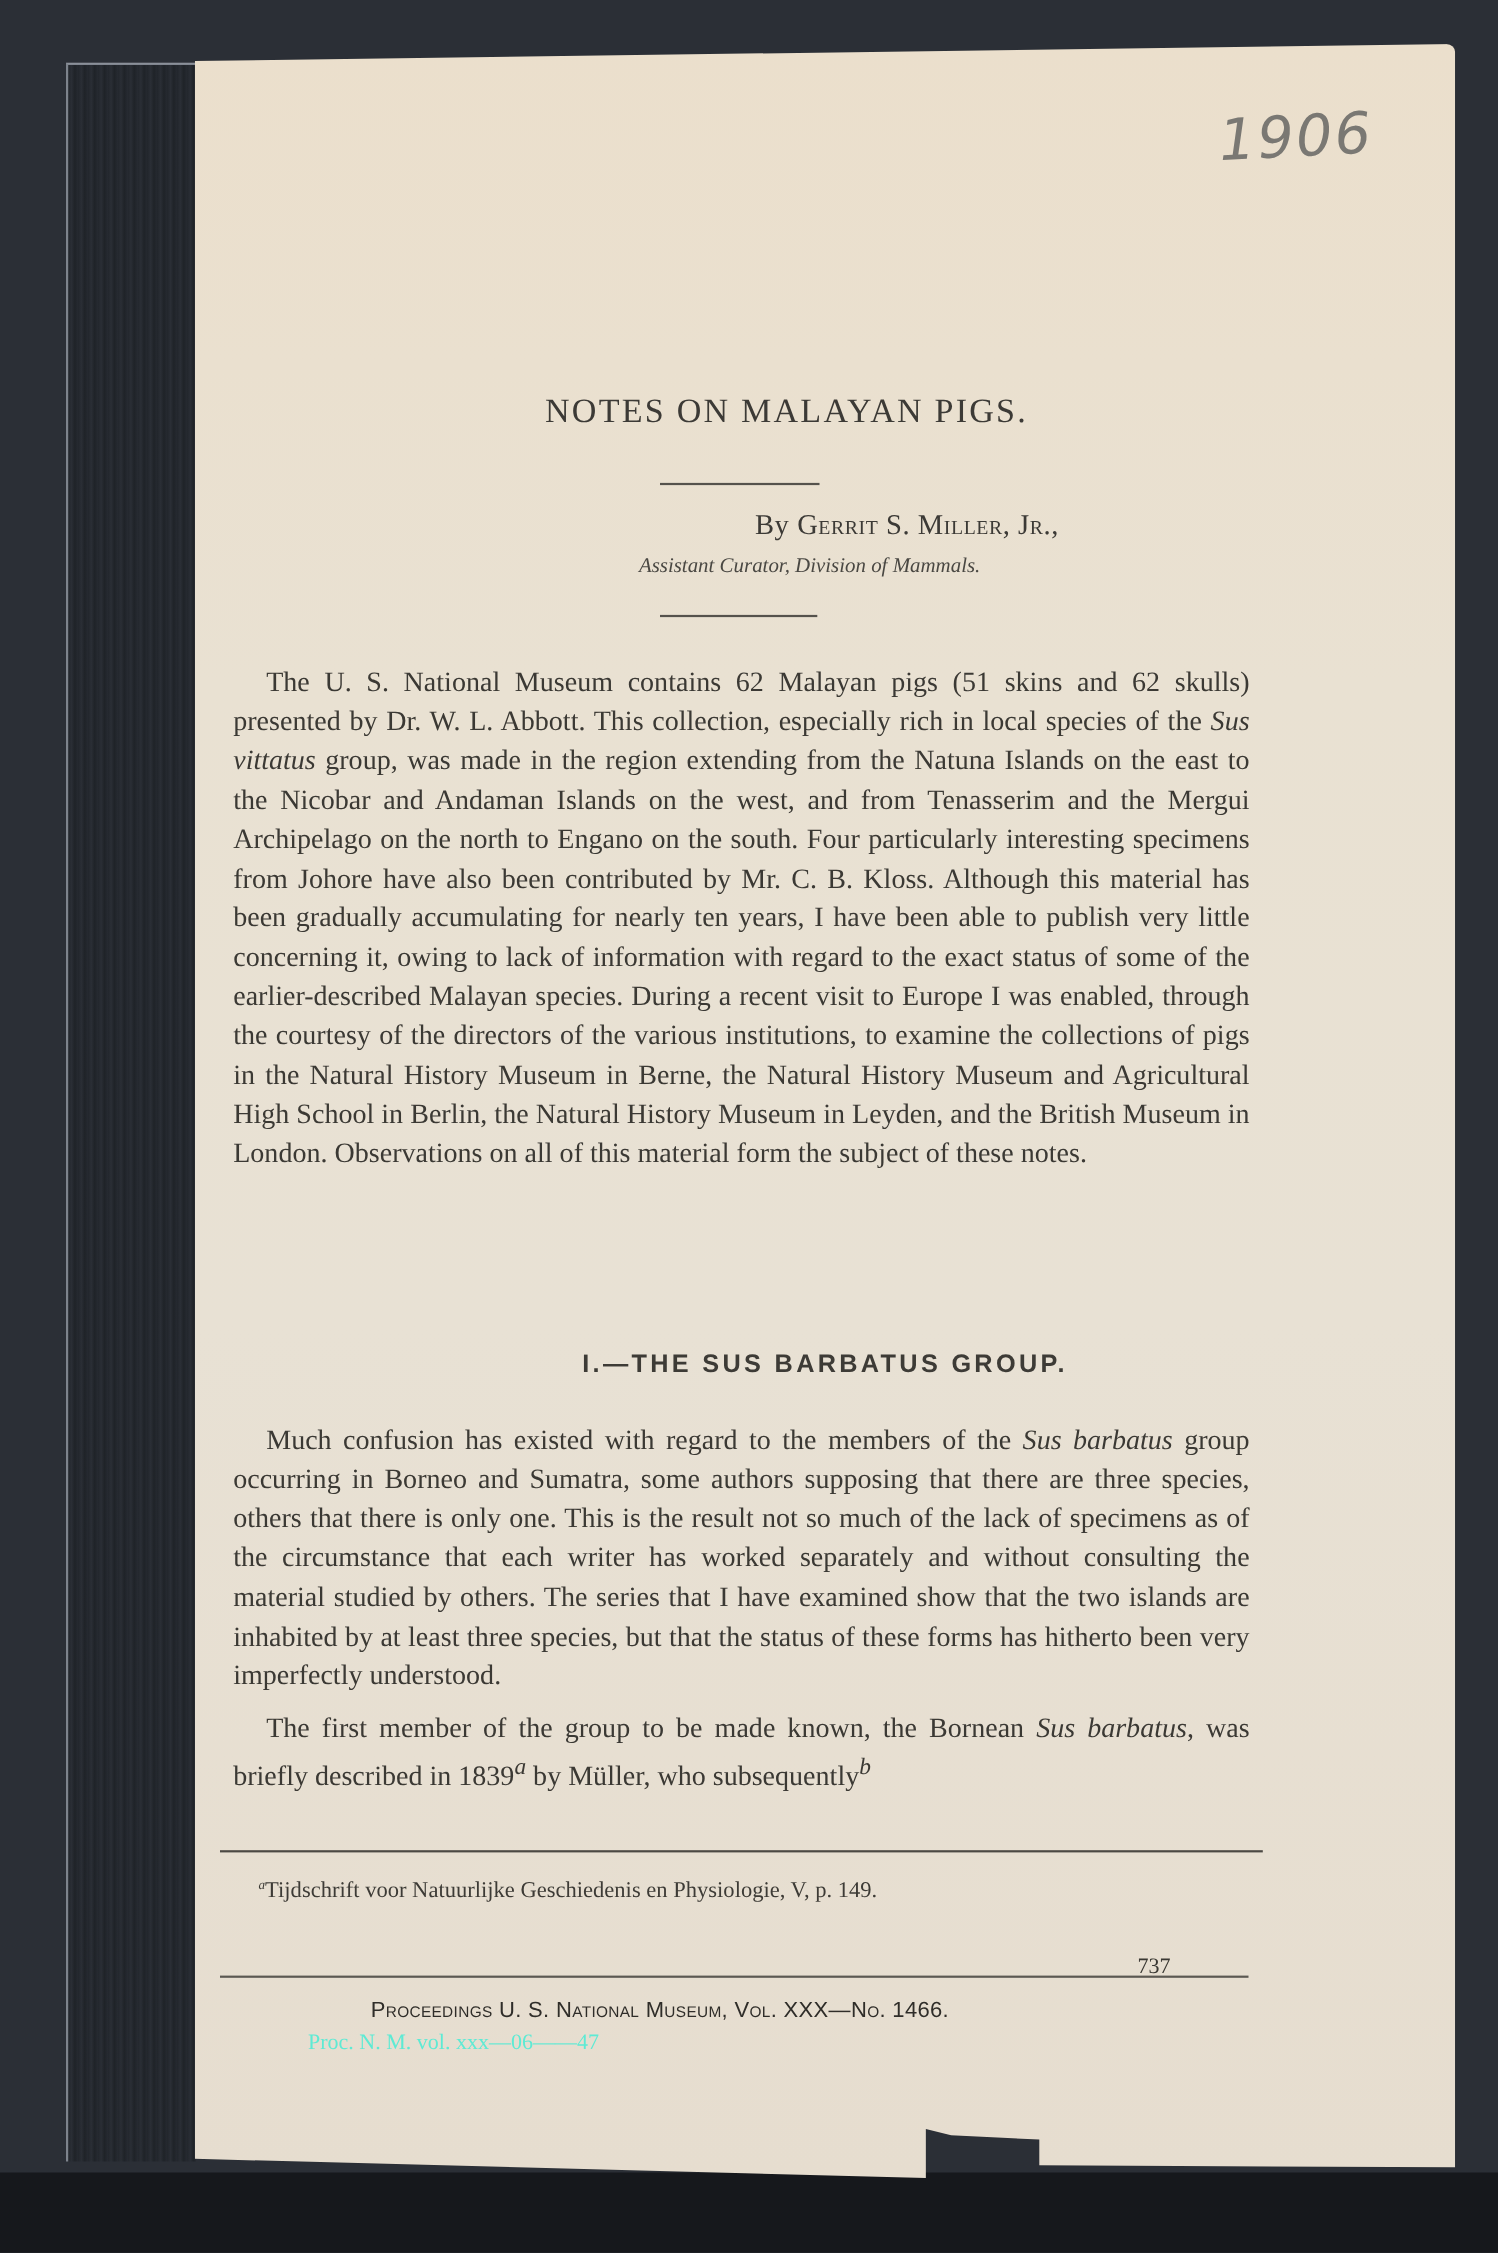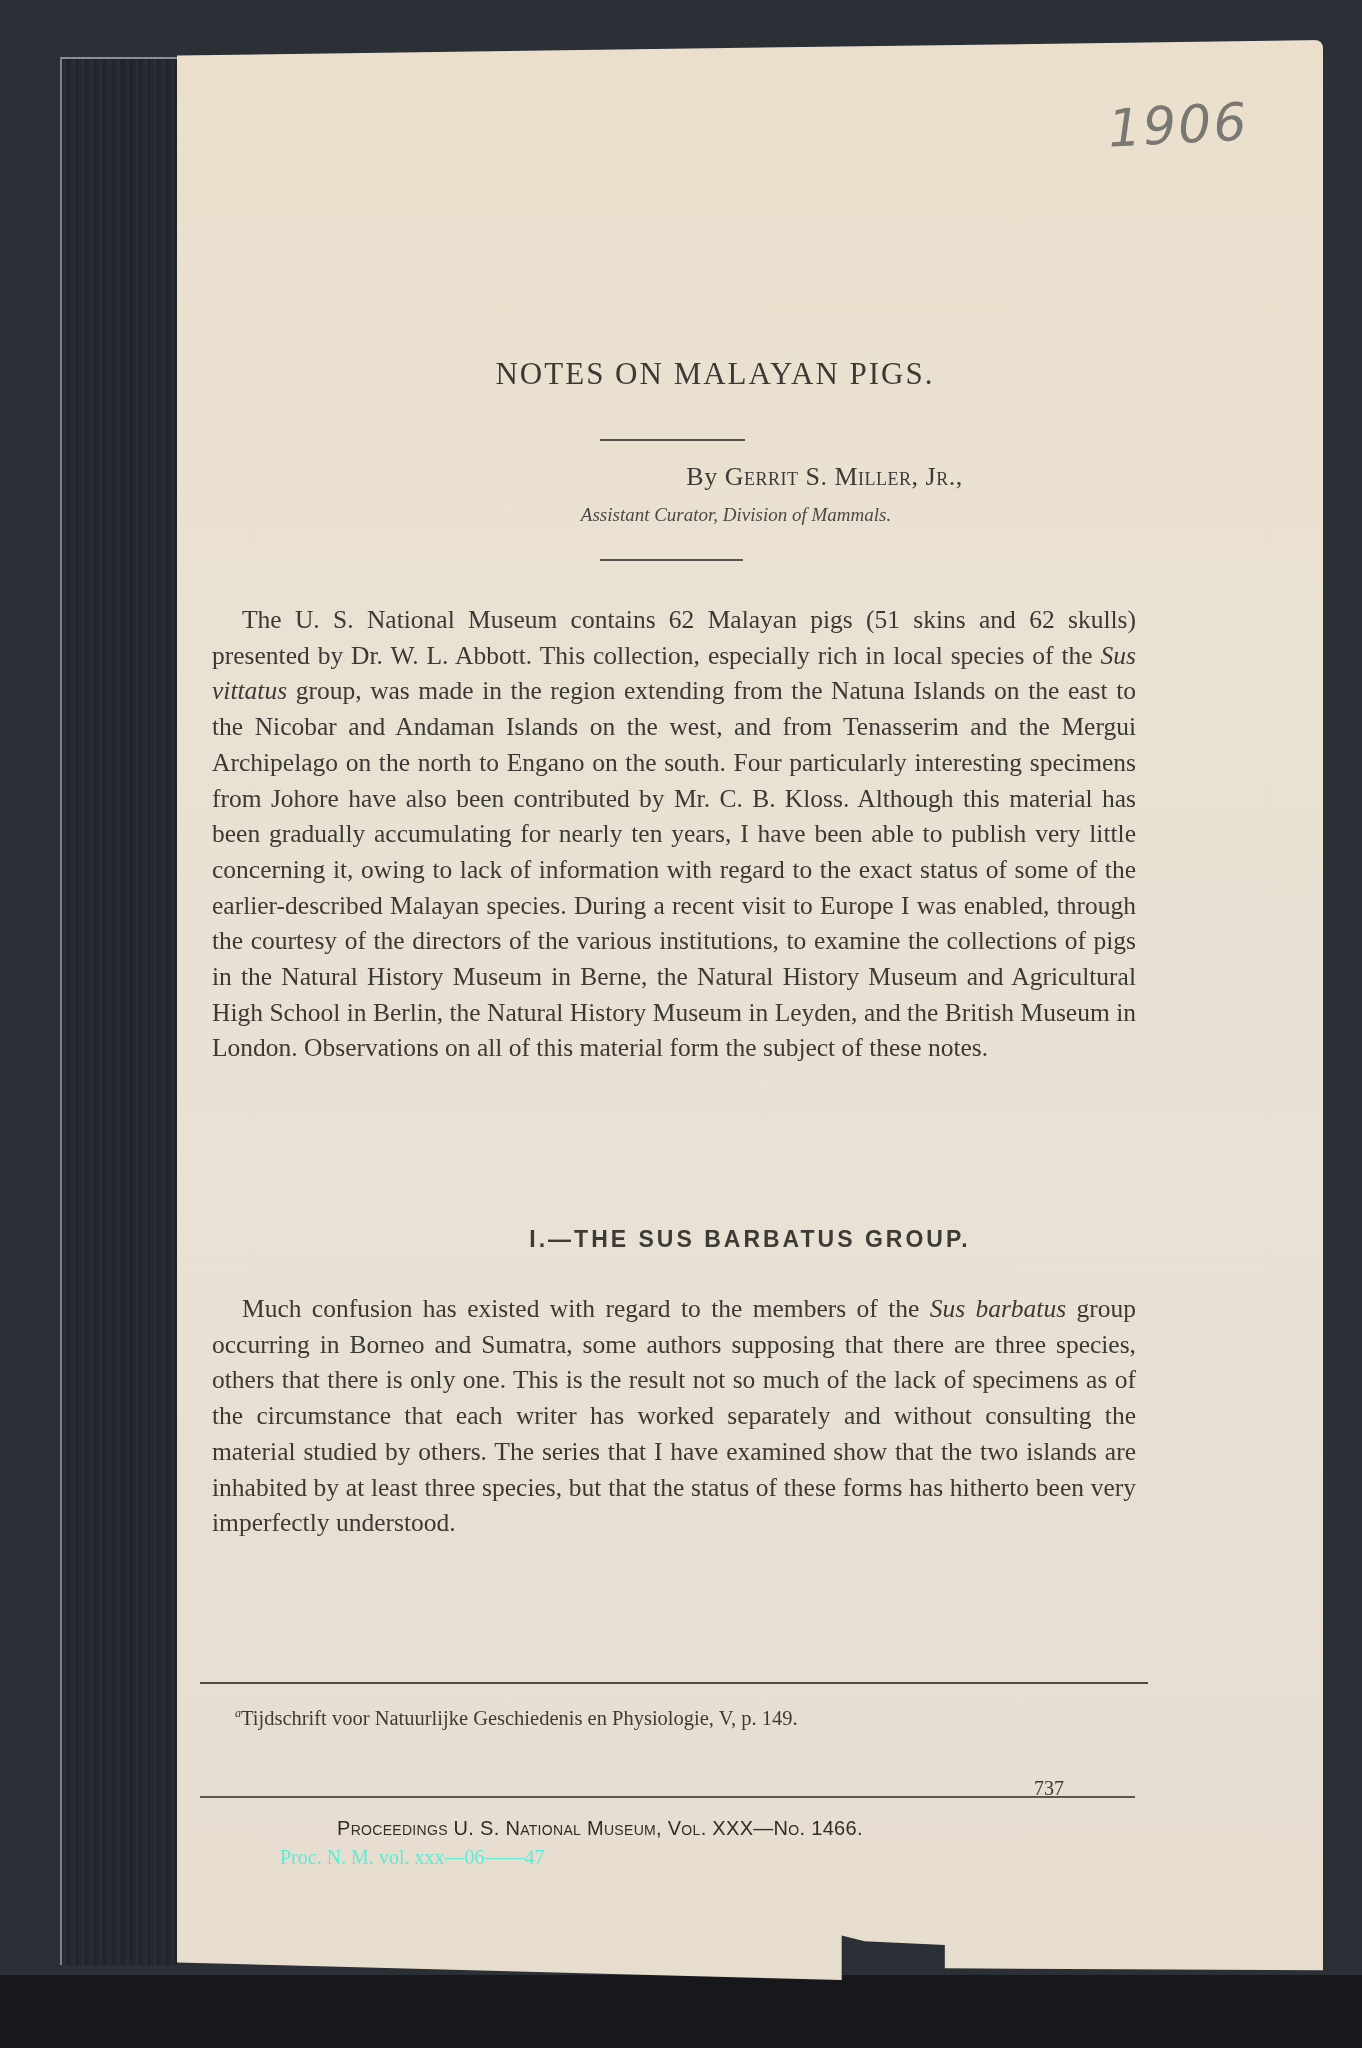--- a/index.html
+++ b/index.html
@@ -96,20 +96,21 @@
 <div class="rule" style="left:600px; top:559px; width:143px;"></div>
 
 <div class="body-text" style="top:590px;">
   <p><span>The U. S. National Museum contains 62 Malayan pigs (51 skins and 62 skulls) presented by Dr. W. L. Abbott.  This collection, especially rich in local species of the </span><i>Sus vittatus</i><span> group, was made in the region extending from the Natuna Islands on the east to the Nicobar and Andaman Islands on the west, and from Tenasserim and the Mergui Archipelago on the north to Engano on the south.  Four particularly interesting specimens from Johore have also been contributed by Mr. C. B. Kloss.  Although this material has been gradually accumulating for nearly ten years, I have been able to publish very little concern­ing it, owing to lack of information with regard to the exact status of some of the earlier-described Malayan species.  During a recent visit to Europe I was enabled, through the courtesy of the directors of the various institutions, to examine the collections of pigs in the Natural History Museum in Berne, the Natural History Museum and Agricul­tural High School in Berlin, the Natural History Museum in Leyden, and the British Museum in London.  Observations on all of this material form the subject of these notes.</span></p>
 </div>
 
 <div class="section-head">I.—THE SUS BARBATUS GROUP.</div>
 
 <div class="body-text" style="top:1279px;">
   <p><span>Much confusion has existed with regard to the members of the </span><i>Sus barbatus</i><span> group occurring in Borneo and Sumatra, some authors sup­posing that there are three species, others that there is only one. This is the result not so much of the lack of specimens as of the circumstance that each writer has worked separately and without con­sulting the material studied by others.  The series that I have exam­ined show that the two islands are inhabited by at least three species, but that the status of these forms has hitherto been very imperfectly understood.</span></p>
+  <p><span>The first member of the group to be made known, the Bornean </span><i>Sus barbatus</i><span>, was briefly described in 1839</span><sup><i>a</i></sup><span> by Müller, who subsequently</span><sup><i>b</i></sup></p>
 </div>
 
 <div class="rule" style="left:200px; top:1682px; width:948px; height:2px; background:#4c4944;"></div>
 
 <div class="footnotes">
   <p><sup><i>a</i></sup><span>Tijdschrift voor Natuurlijke Geschiedenis en Physiologie, V, p. 149.</span></p>
 </div>
 
 <div class="rule" style="left:200px; top:1796px; width:935px; height:2px; background:#5b5852;"></div>
 

